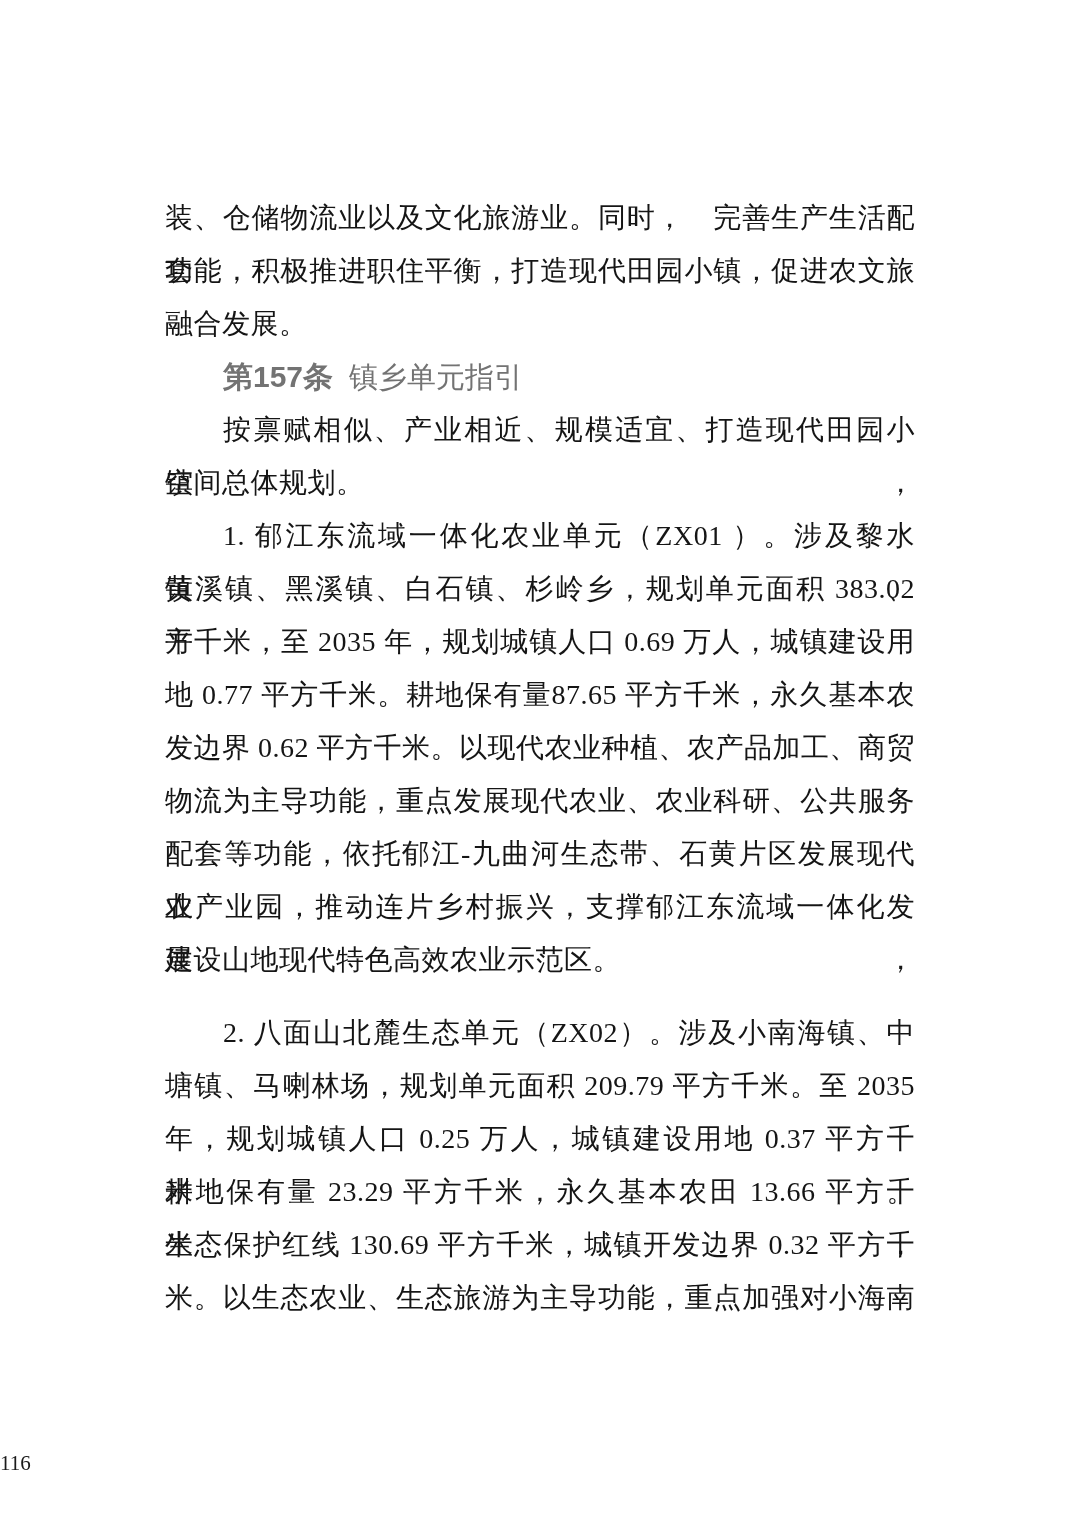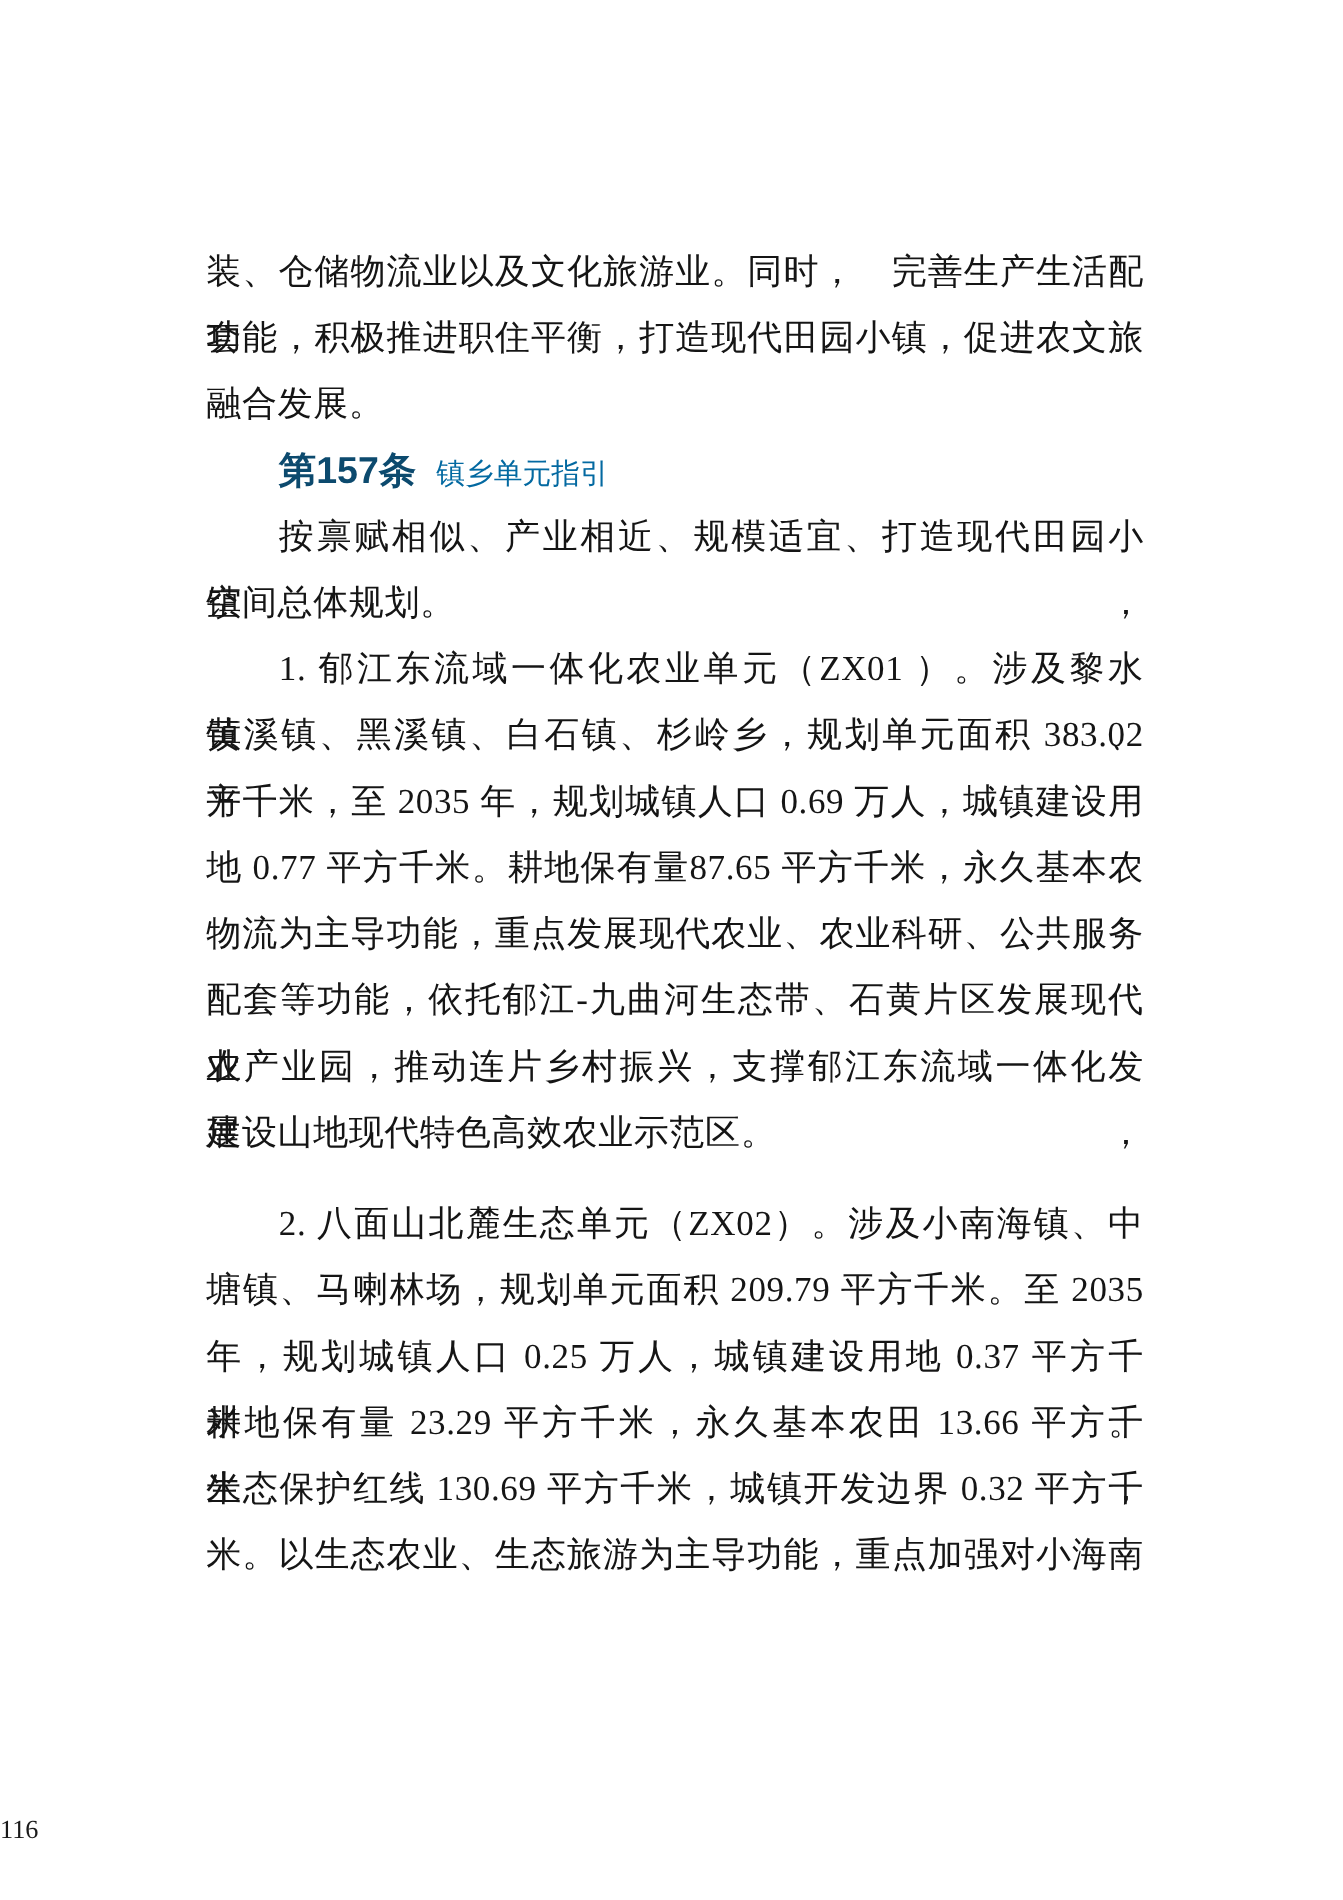--- a/index.html
+++ b/index.html
@@ -48,27 +48,27 @@
     margin: 0;
     height: 53px;
     line-height: 53px;
     text-indent: 58px;
     text-align: left;
   }
   .h-num {
     font-family: "Liberation Sans", "DejaVu Sans", sans-serif;
     font-weight: 700;
     font-size: 30px;
-    color: #0c4a6e;
+    color: #737373;
   }
   .h-title {
     margin-left: 16px;
-    font-size: 23px;
+    font-size: 29px;
     font-weight: 400;
-    color: #0369a1;
+    color: #737373;
   }
   .page-number {
     position: absolute;
     top: 1402px;
     left: 0;
     width: 100%;
     text-align: left;
     font-size: 21px;
     line-height: 26px;
     color: #1a1a1a;
@@ -88,20 +88,21 @@
       <span class="h-num">第157条</span><span class="h-title">镇乡单元指引</span>
     </h2>
 
     <p class="ln ind">按禀赋相似、产业相近、规模适宜、打造现代田园小镇，</p>
     <p class="ln end">空间总体规划。</p>
 
     <p class="ln ind">1. 郁江东流域一体化农业单元（ZX01 ）。涉及黎水镇、</p>
     <p class="ln">黄溪镇、黑溪镇、白石镇、杉岭乡，规划单元面积 383.02 平</p>
     <p class="ln">方千米，至 2035 年，规划城镇人口 0.69 万人，城镇建设用</p>
     <p class="ln">地 0.77 平方千米。耕地保有量87.65 平方千米，永久基本农</p>
+    <p class="ln">发边界 0.62 平方千米。以现代农业种植、农产品加工、商贸</p>
     <p class="ln">物流为主导功能，重点发展现代农业、农业科研、公共服务</p>
     <p class="ln">配套等功能，依托郁江-九曲河生态带、石黄片区发展现代农</p>
     <p class="ln">业产业园，推动连片乡村振兴，支撑郁江东流域一体化发展，</p>
     <p class="ln end">建设山地现代特色高效农业示范区。</p>
 
     <p class="ln ind gap-before">2. 八面山北麓生态单元（ZX02）。涉及小南海镇、中</p>
     <p class="ln">塘镇、马喇林场，规划单元面积 209.79 平方千米。至 2035</p>
     <p class="ln">年，规划城镇人口 0.25 万人，城镇建设用地 0.37 平方千米。</p>
     <p class="ln">耕地保有量 23.29 平方千米，永久基本农田 13.66 平方千米，</p>
     <p class="ln">生态保护红线 130.69 平方千米，城镇开发边界 0.32 平方千</p>

